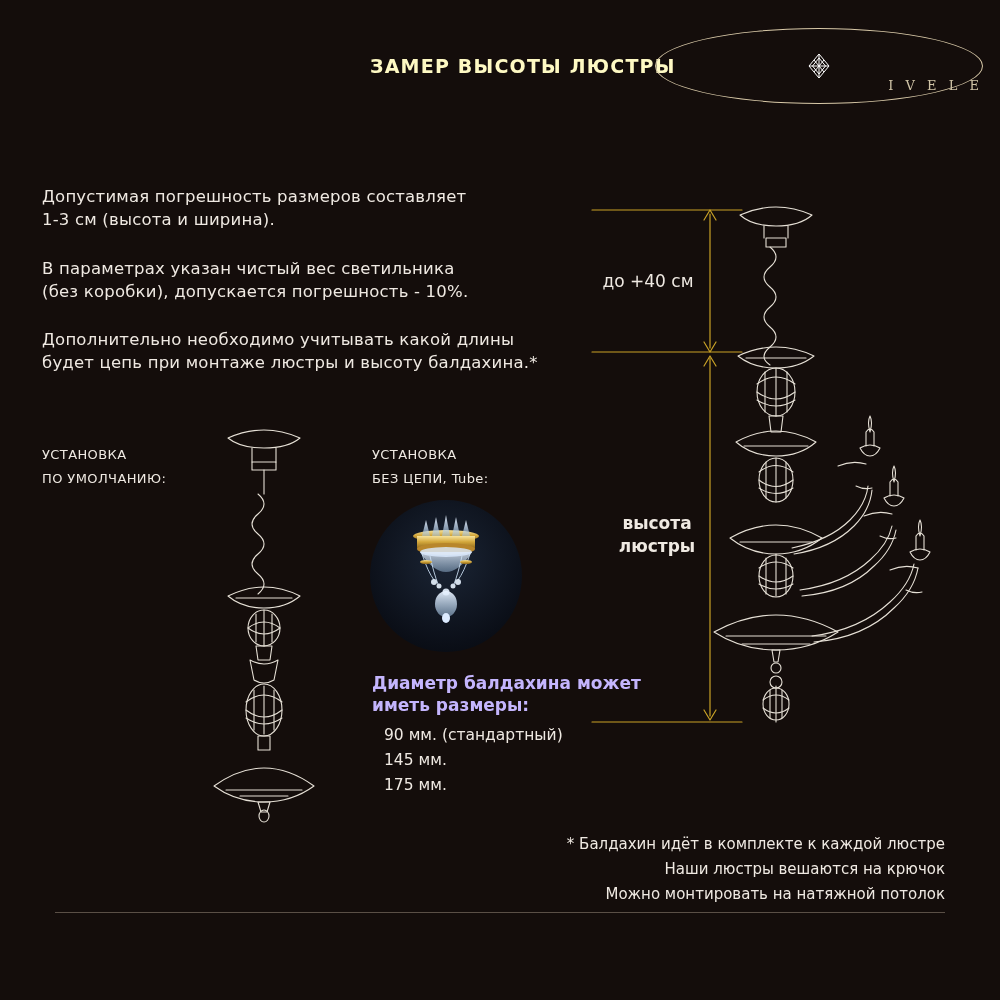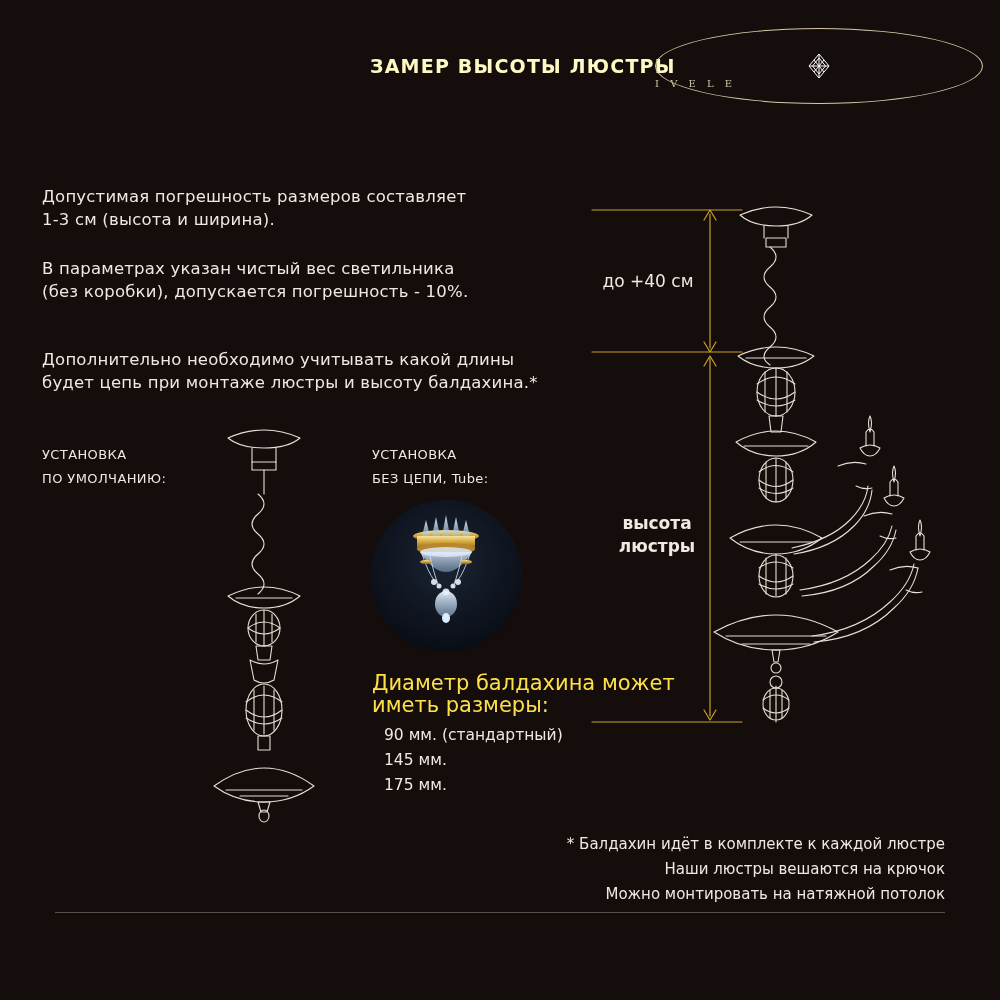--- a/index.html
+++ b/index.html
@@ -54,23 +54,23 @@
     color: #ffffff;
     font-size: 21px;
     letter-spacing: 2.2px;
     font-family: "DejaVu Serif", serif;
   }
   .logo-sub {
     position: absolute;
     left: 0;
     top: 56px;
     width: 328px;
-    text-align: left;
+    text-align: right;
     color: #cfc3a6;
-    font-size: 10px;
+    font-size: 13px;
     letter-spacing: 4px;
     font-family: "DejaVu Serif", serif;
   }
   .logo-diamond {
     position: absolute;
     left: 150px;
     top: 30px;
     width: 28px;
     height: 28px;
   }
@@ -79,21 +79,21 @@
     position: absolute;
     color: #efe9e2;
     font-size: 16.5px;
     line-height: 23px;
     white-space: pre-line;
     letter-spacing: 0.2px;
   }
   .p1 { left: 42px; top: 115px; width: 520px; }
   .p2 { left: 42px; top: 185px; width: 520px; }
   .p3 { left: 42px; top: 257px; width: 520px; }
-  .p4 { left: 42px; top: 348px; width: 580px; }
+  .p4 { left: 42px; top: 328px; width: 580px; }
 
   .sec-label {
     position: absolute;
     color: #efe9e2;
     font-size: 13px;
     line-height: 24px;
     white-space: pre-line;
     letter-spacing: 0.4px;
   }
   .lbl-default { left: 42px; top: 443px; }
@@ -107,24 +107,25 @@
     white-space: pre-line;
     text-align: center;
   }
   .dim-top { left: 588px; top: 270px; width: 120px; }
   .dim-mid { left: 602px; top: 512px; width: 110px; font-weight: bold; }
 
   .canopy-note {
     position: absolute;
     left: 372px;
     top: 672px;
-    color: #fde047;
-    font-size: 21px;
+    color: #c4b5fd;
+    font-size: 17px;
     line-height: 22px;
     white-space: pre-line;
+    font-weight: bold;
   }
   .canopy-sizes {
     position: absolute;
     left: 372px;
     top: 723px;
     color: #efe9e2;
     font-size: 15.5px;
     line-height: 25px;
     white-space: pre-line;
     margin-left: 12px;

